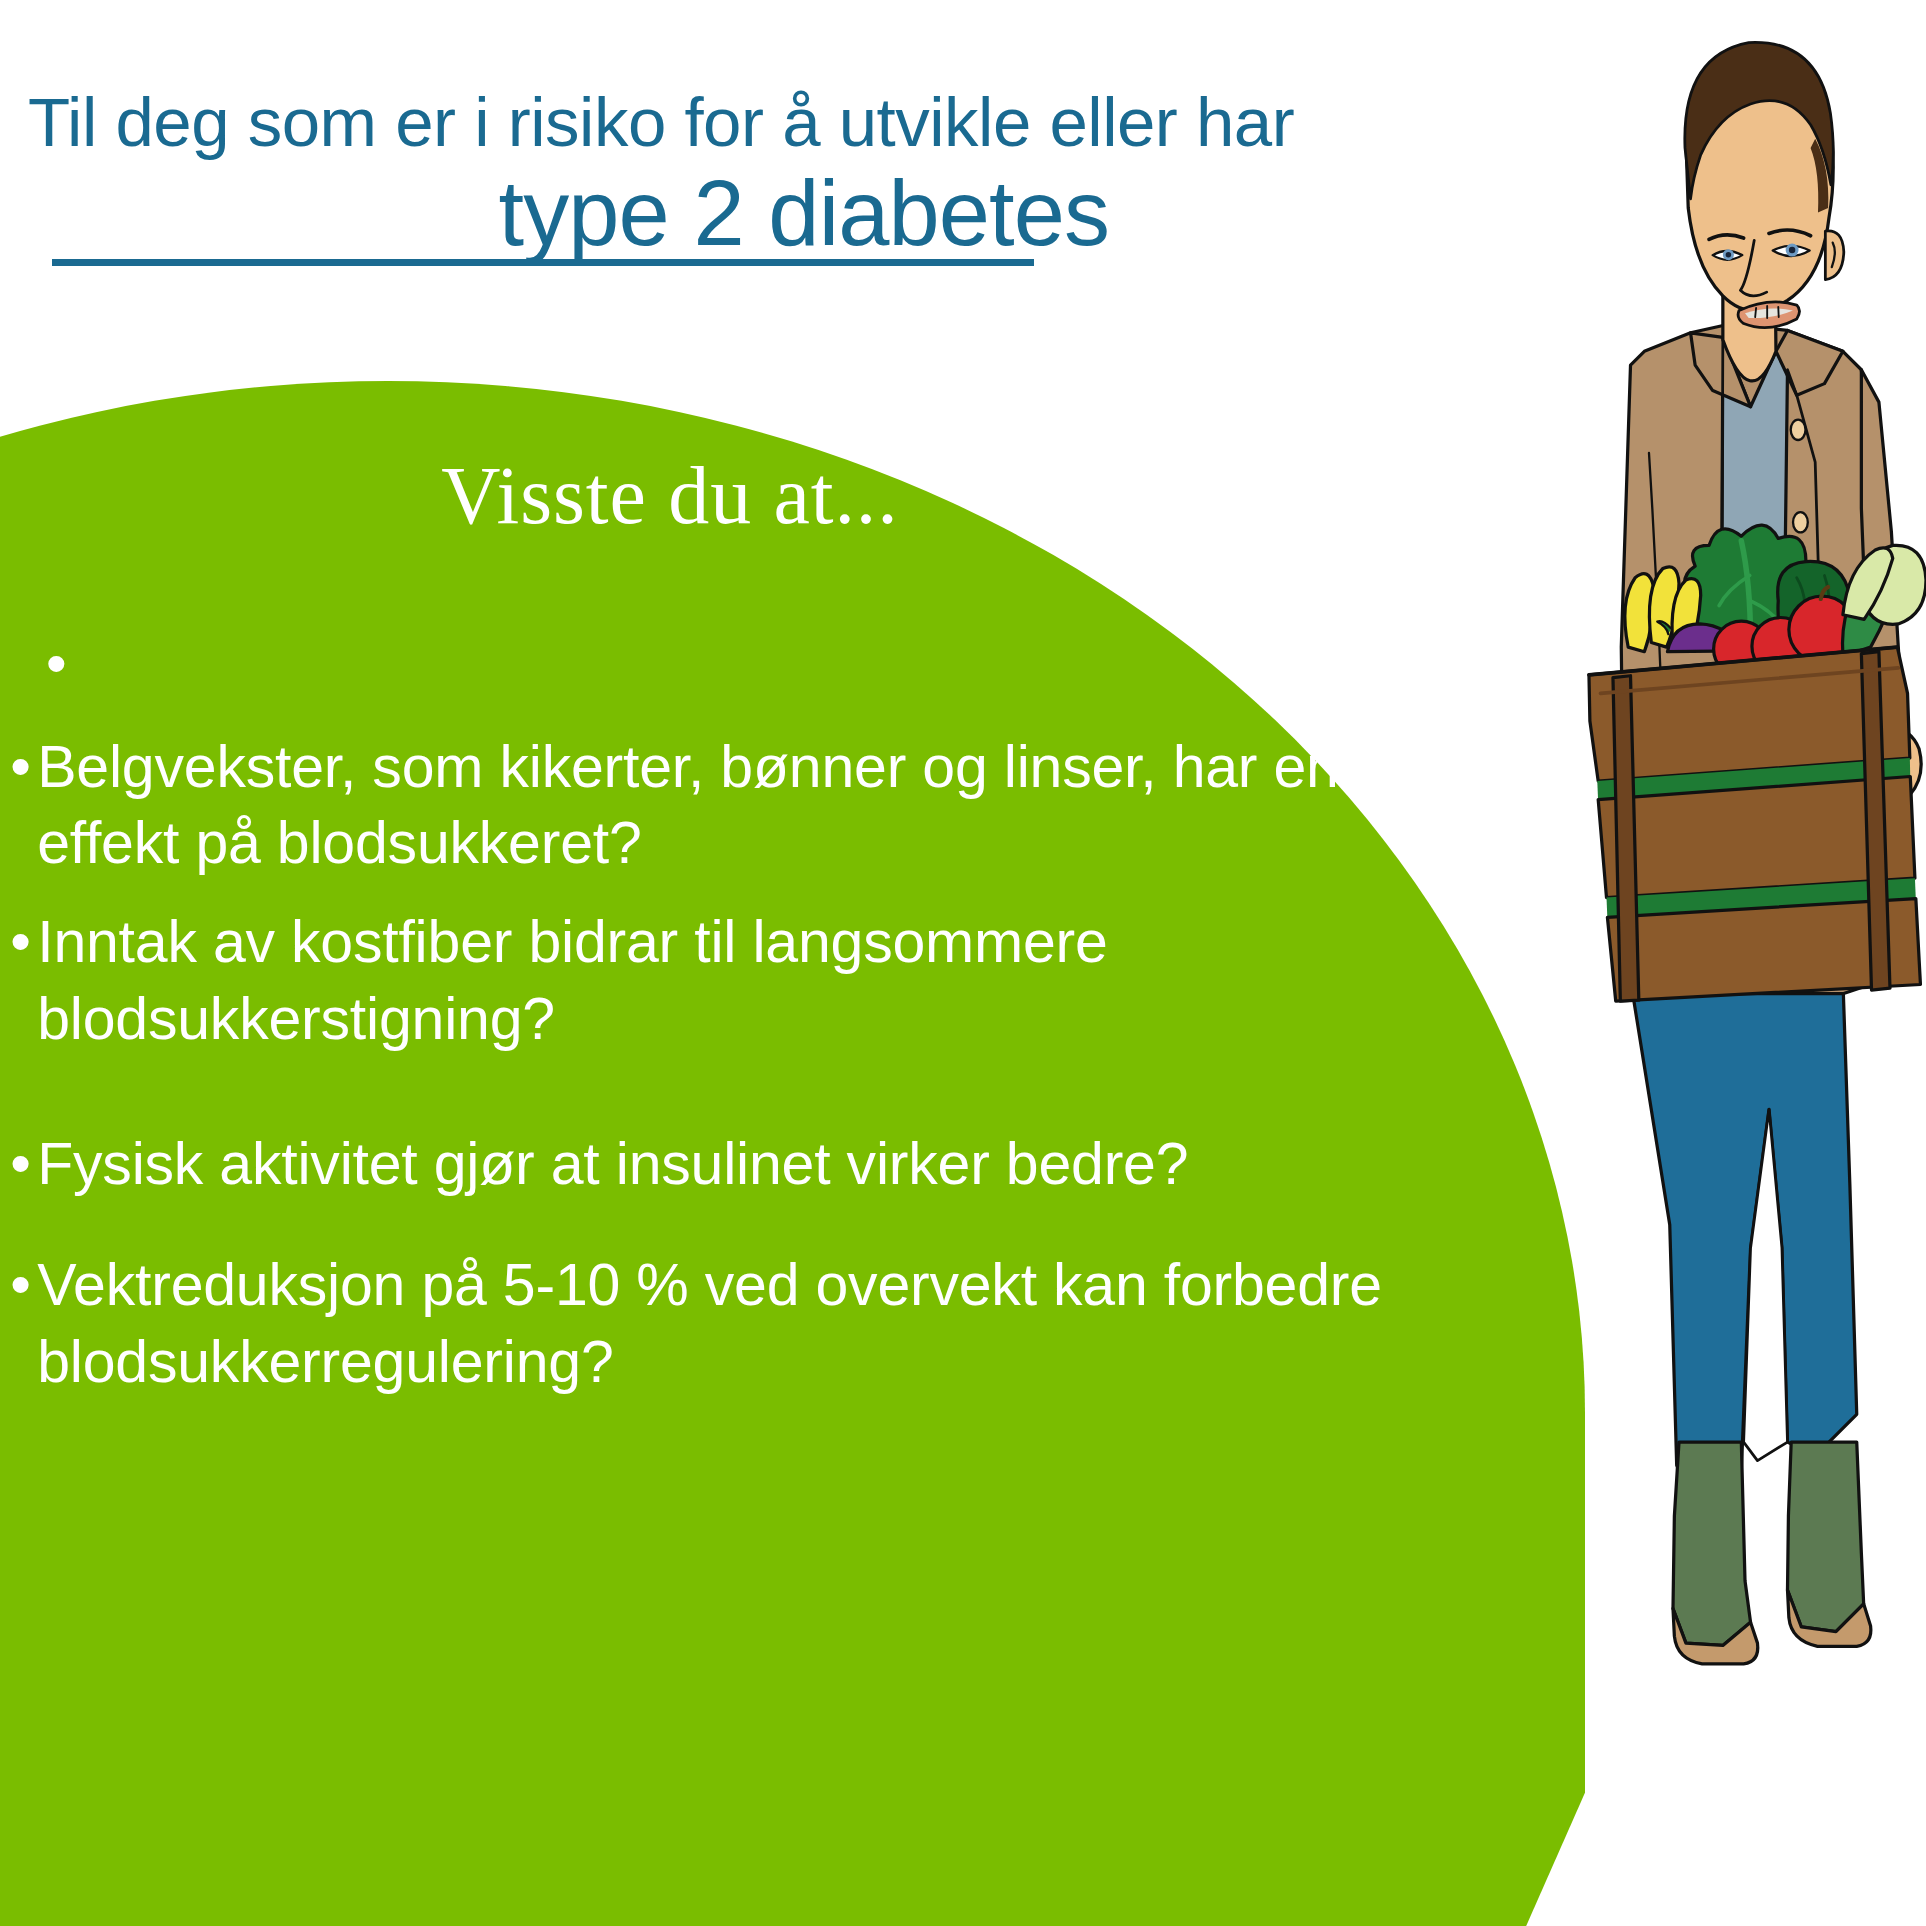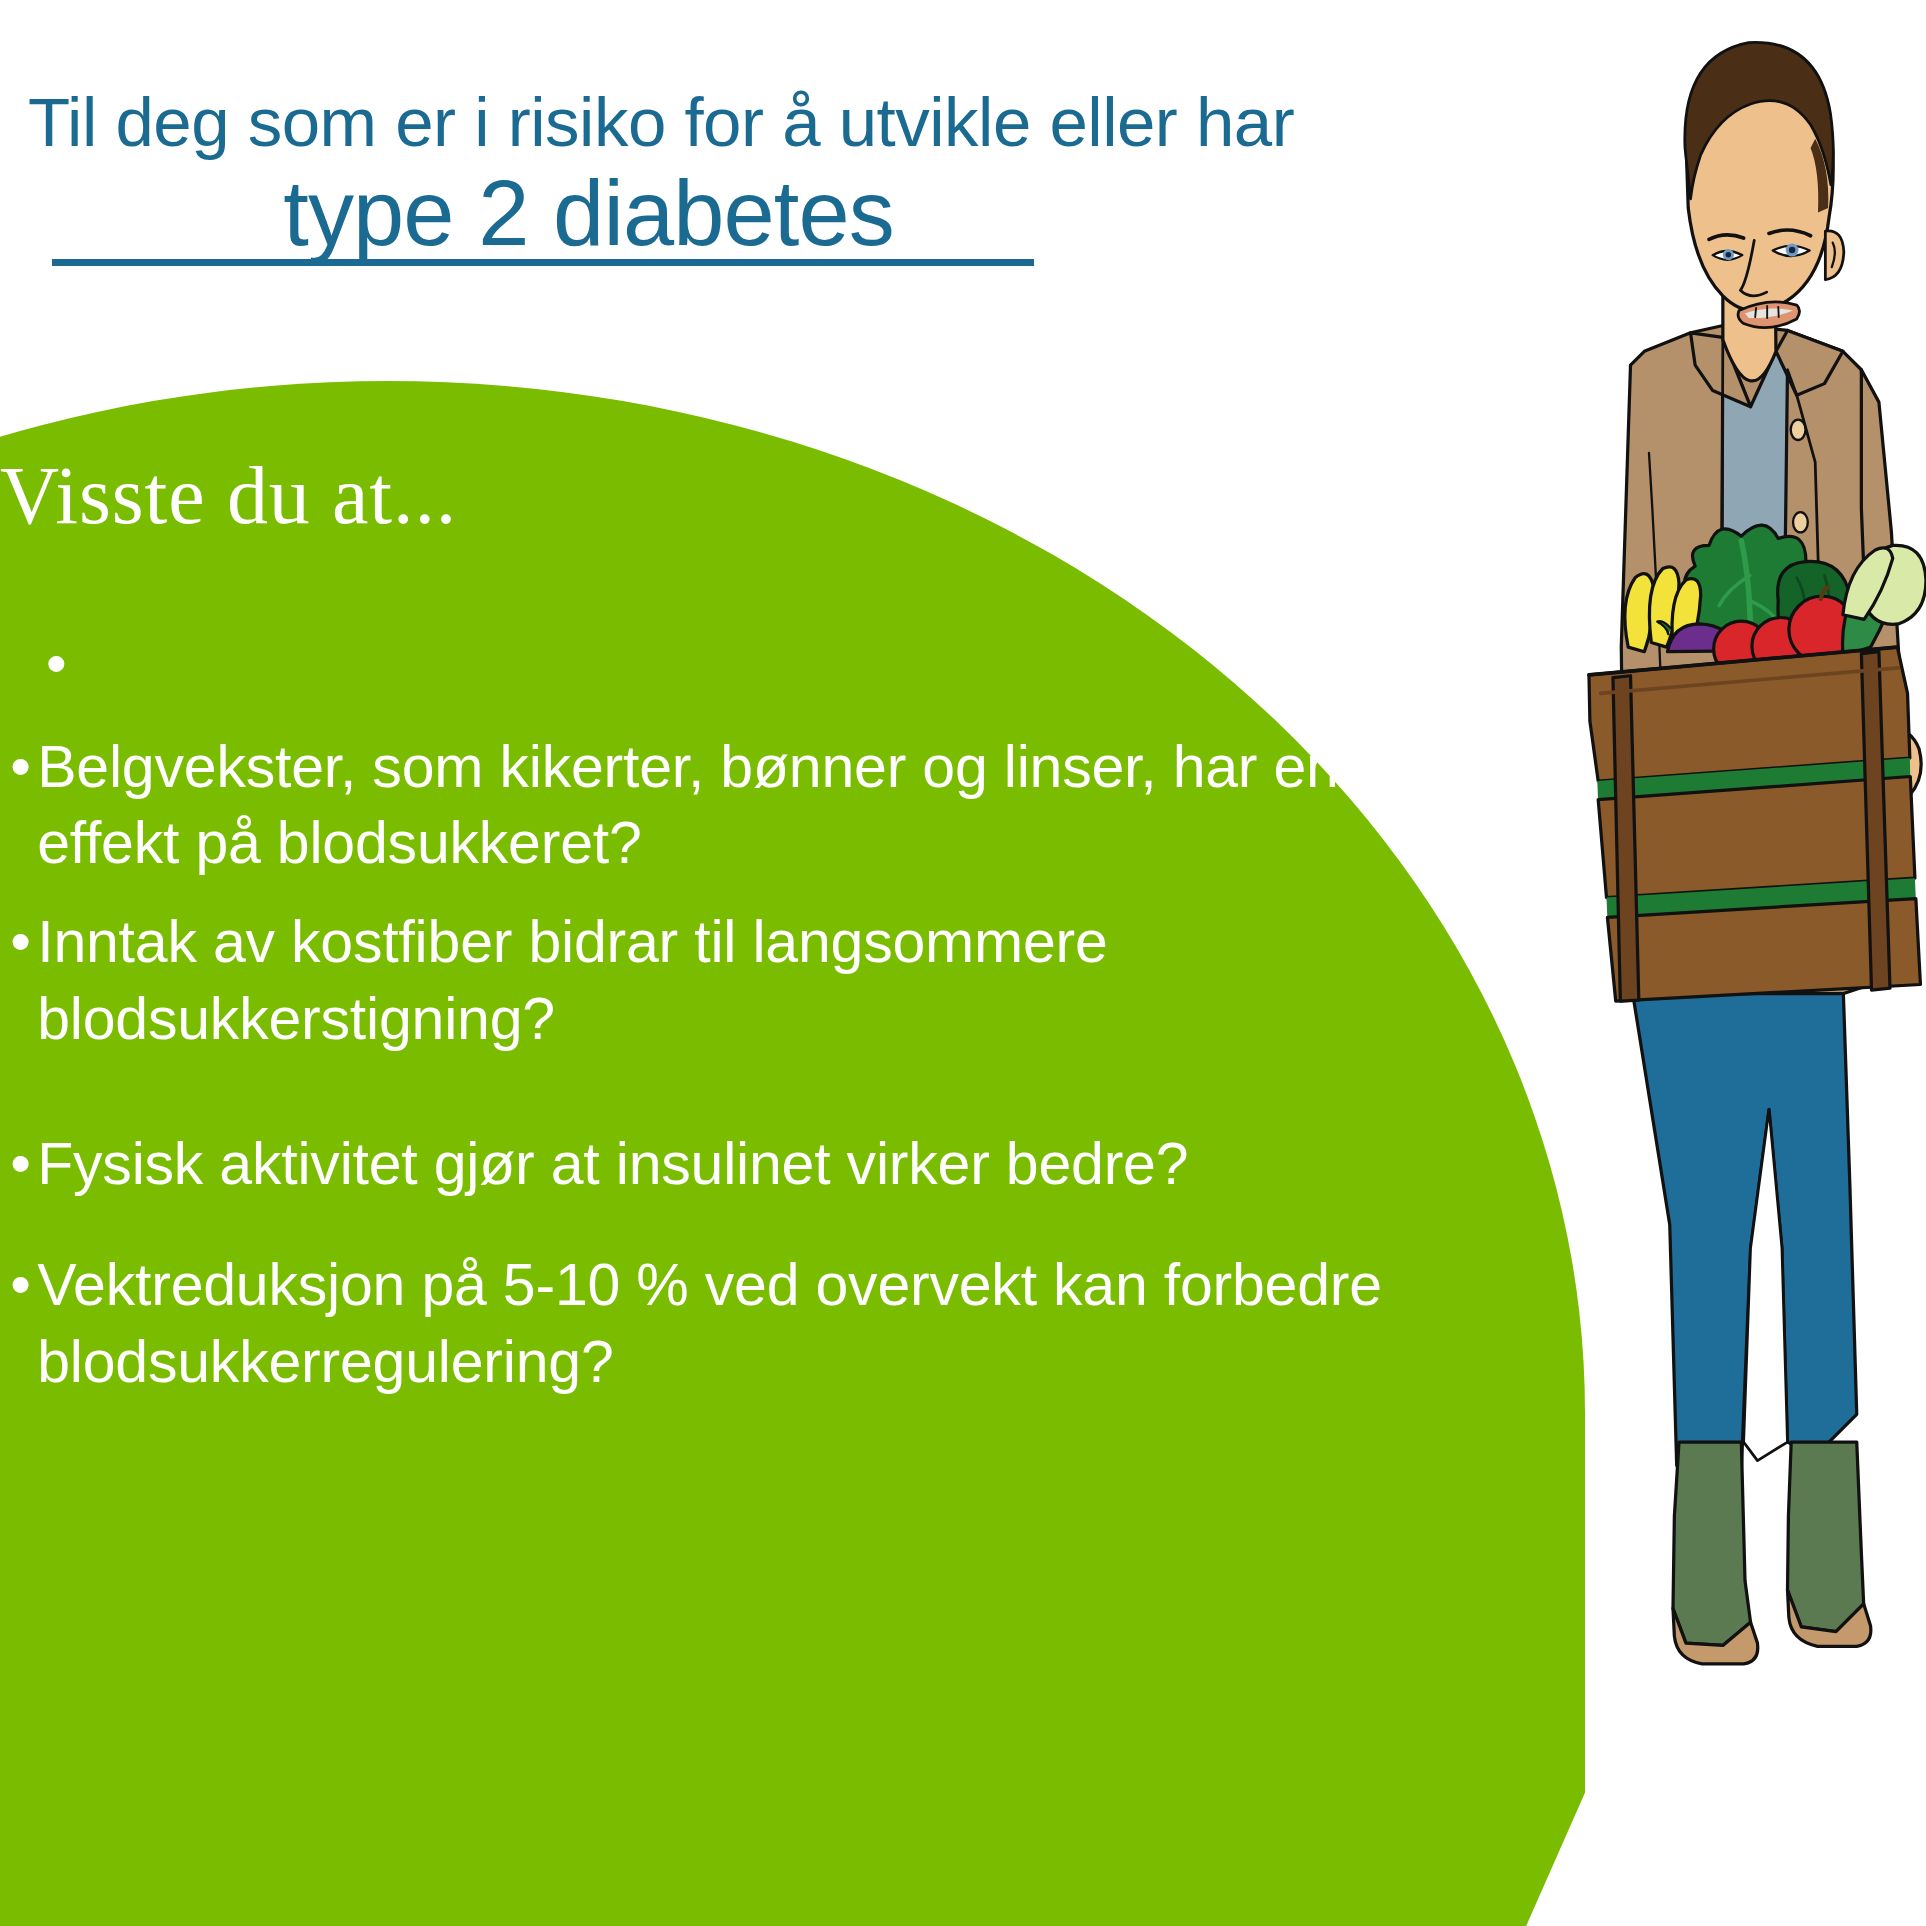--- a/index.html
+++ b/index.html
@@ -45,41 +45,41 @@
     text-align:right;
     letter-spacing:-0.5px;
     font-weight:400;
     padding-left:28px;
     white-space:nowrap;
   }
   .headline-line2{
     color:#1A6A91;
     font-size:92px;
     line-height:1.05;
-    text-align:center;
+    text-align:right;
     padding-left:68px;
     margin-top:8.3px;
     font-weight:400;
     letter-spacing:-0.9px;
     white-space:nowrap;
   }
   .headline-rule{
     position:absolute;
     left:52px;top:259px;
     width:982px;height:7.4px;
     background:#1A6A91;
     z-index:6;
   }
 
   
   .kicker{
     position:absolute;
     left:0;top:455px;
     width:1340px;
-    text-align:left;
+    text-align:center;
     color:#ffffff;
     font-family:"Liberation Serif", serif;
     font-size:82px;
     line-height:1;
     letter-spacing:0.9px;
     z-index:6;
     white-space:nowrap;
   }
 
   

